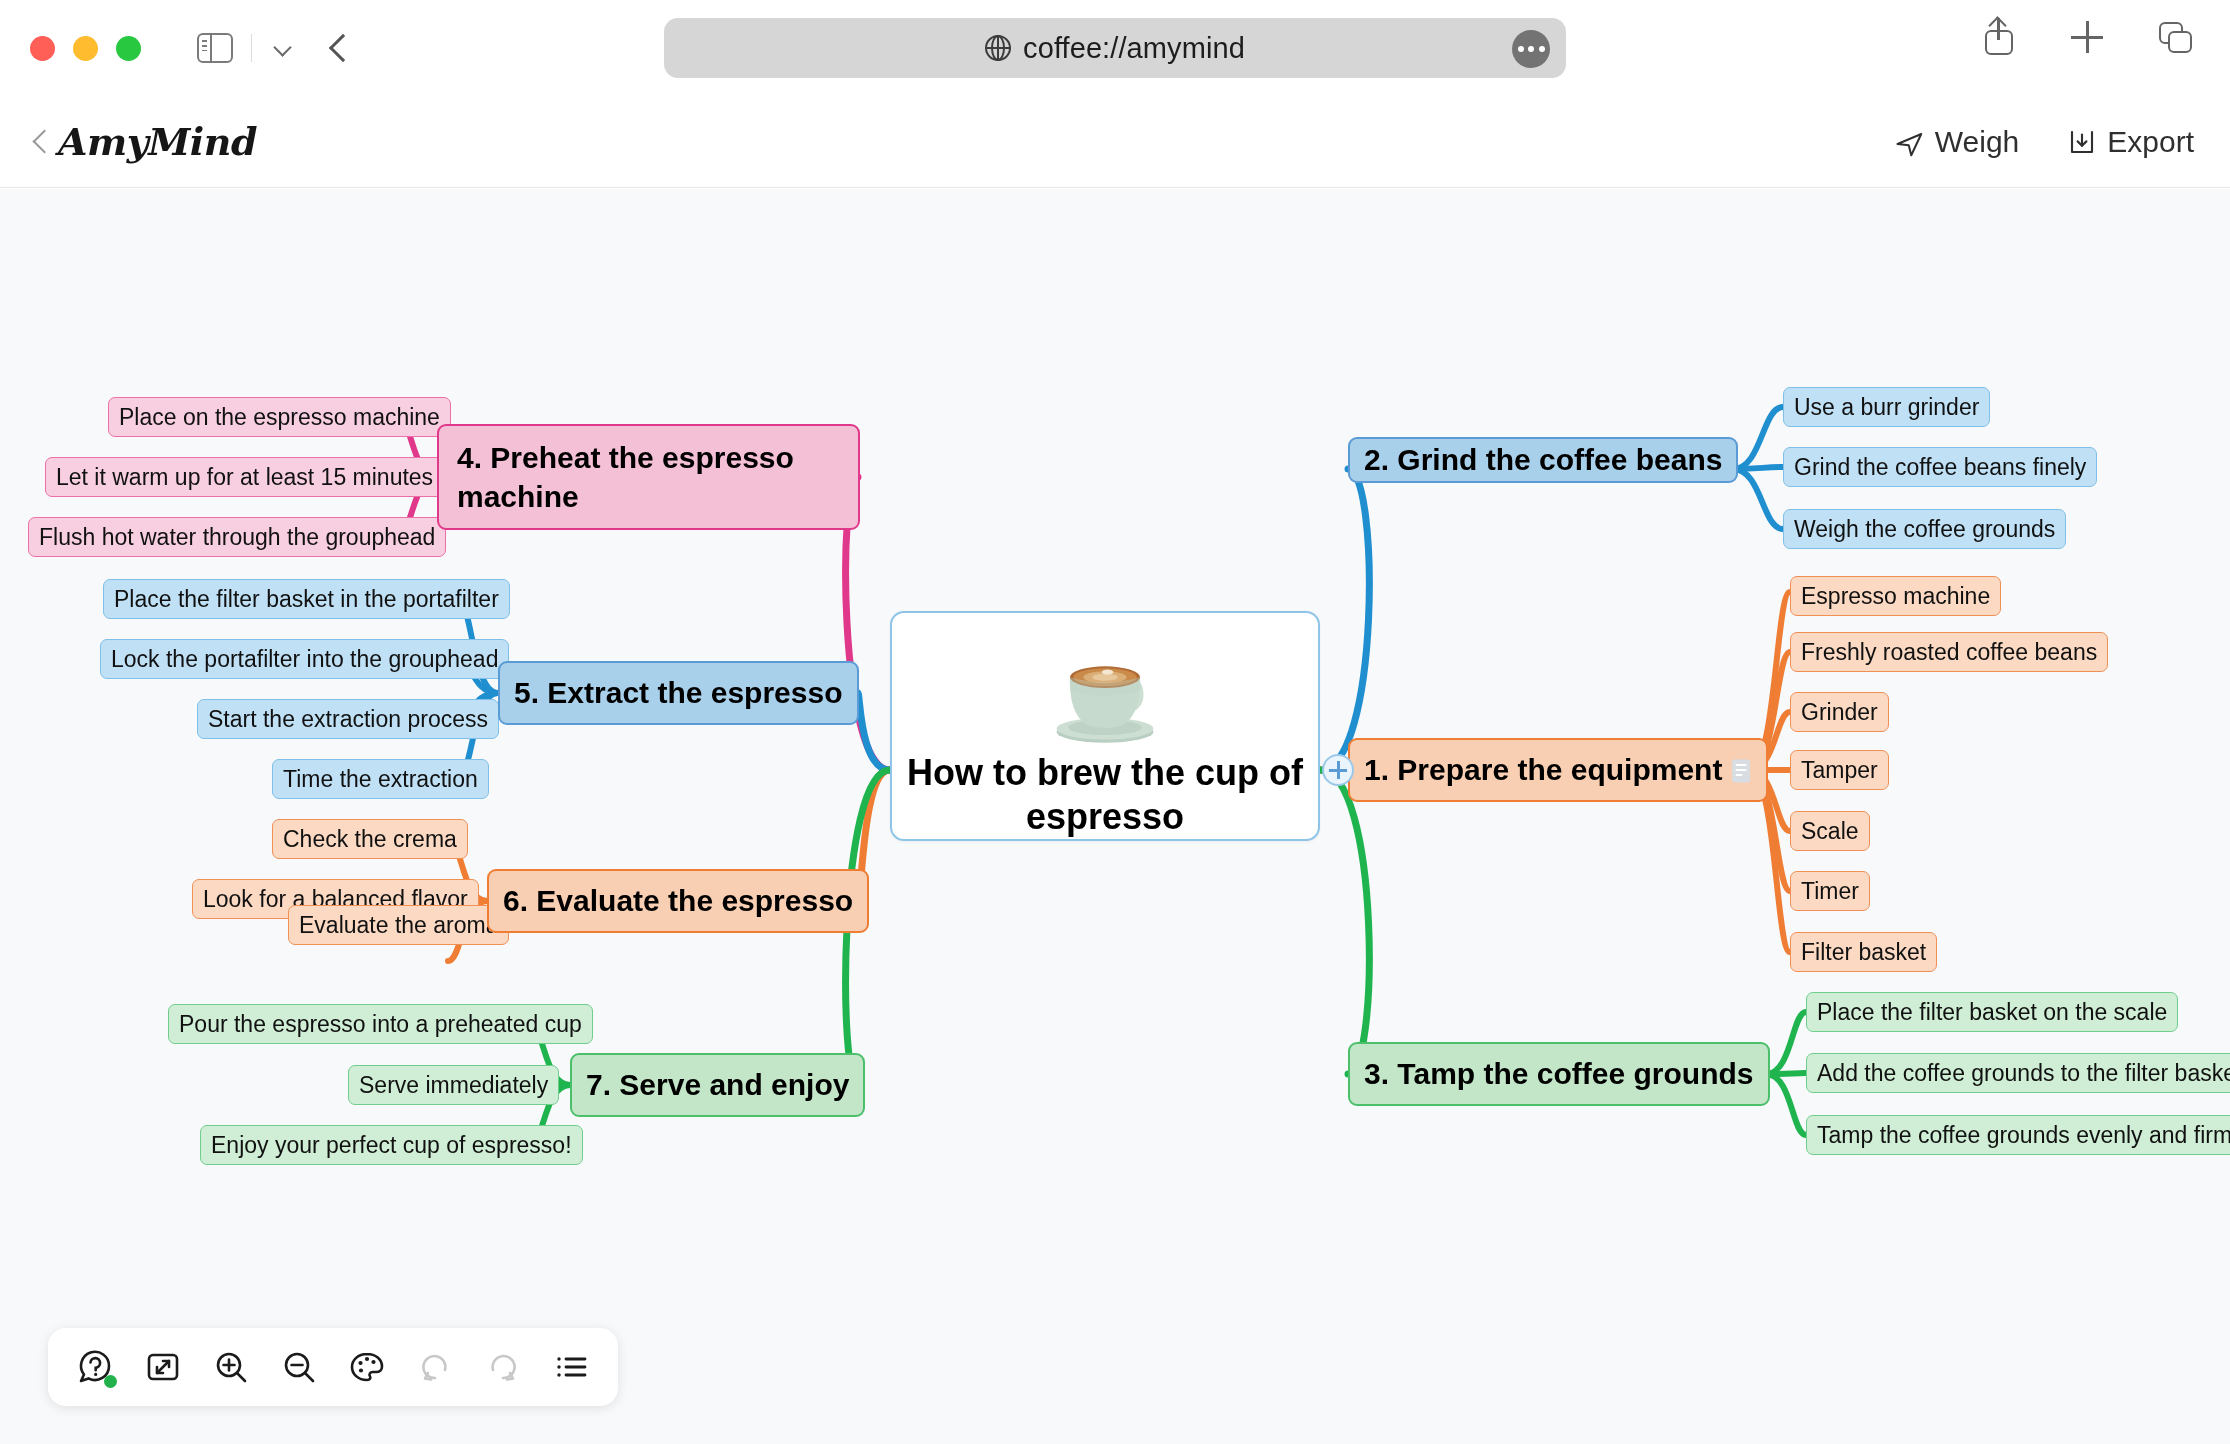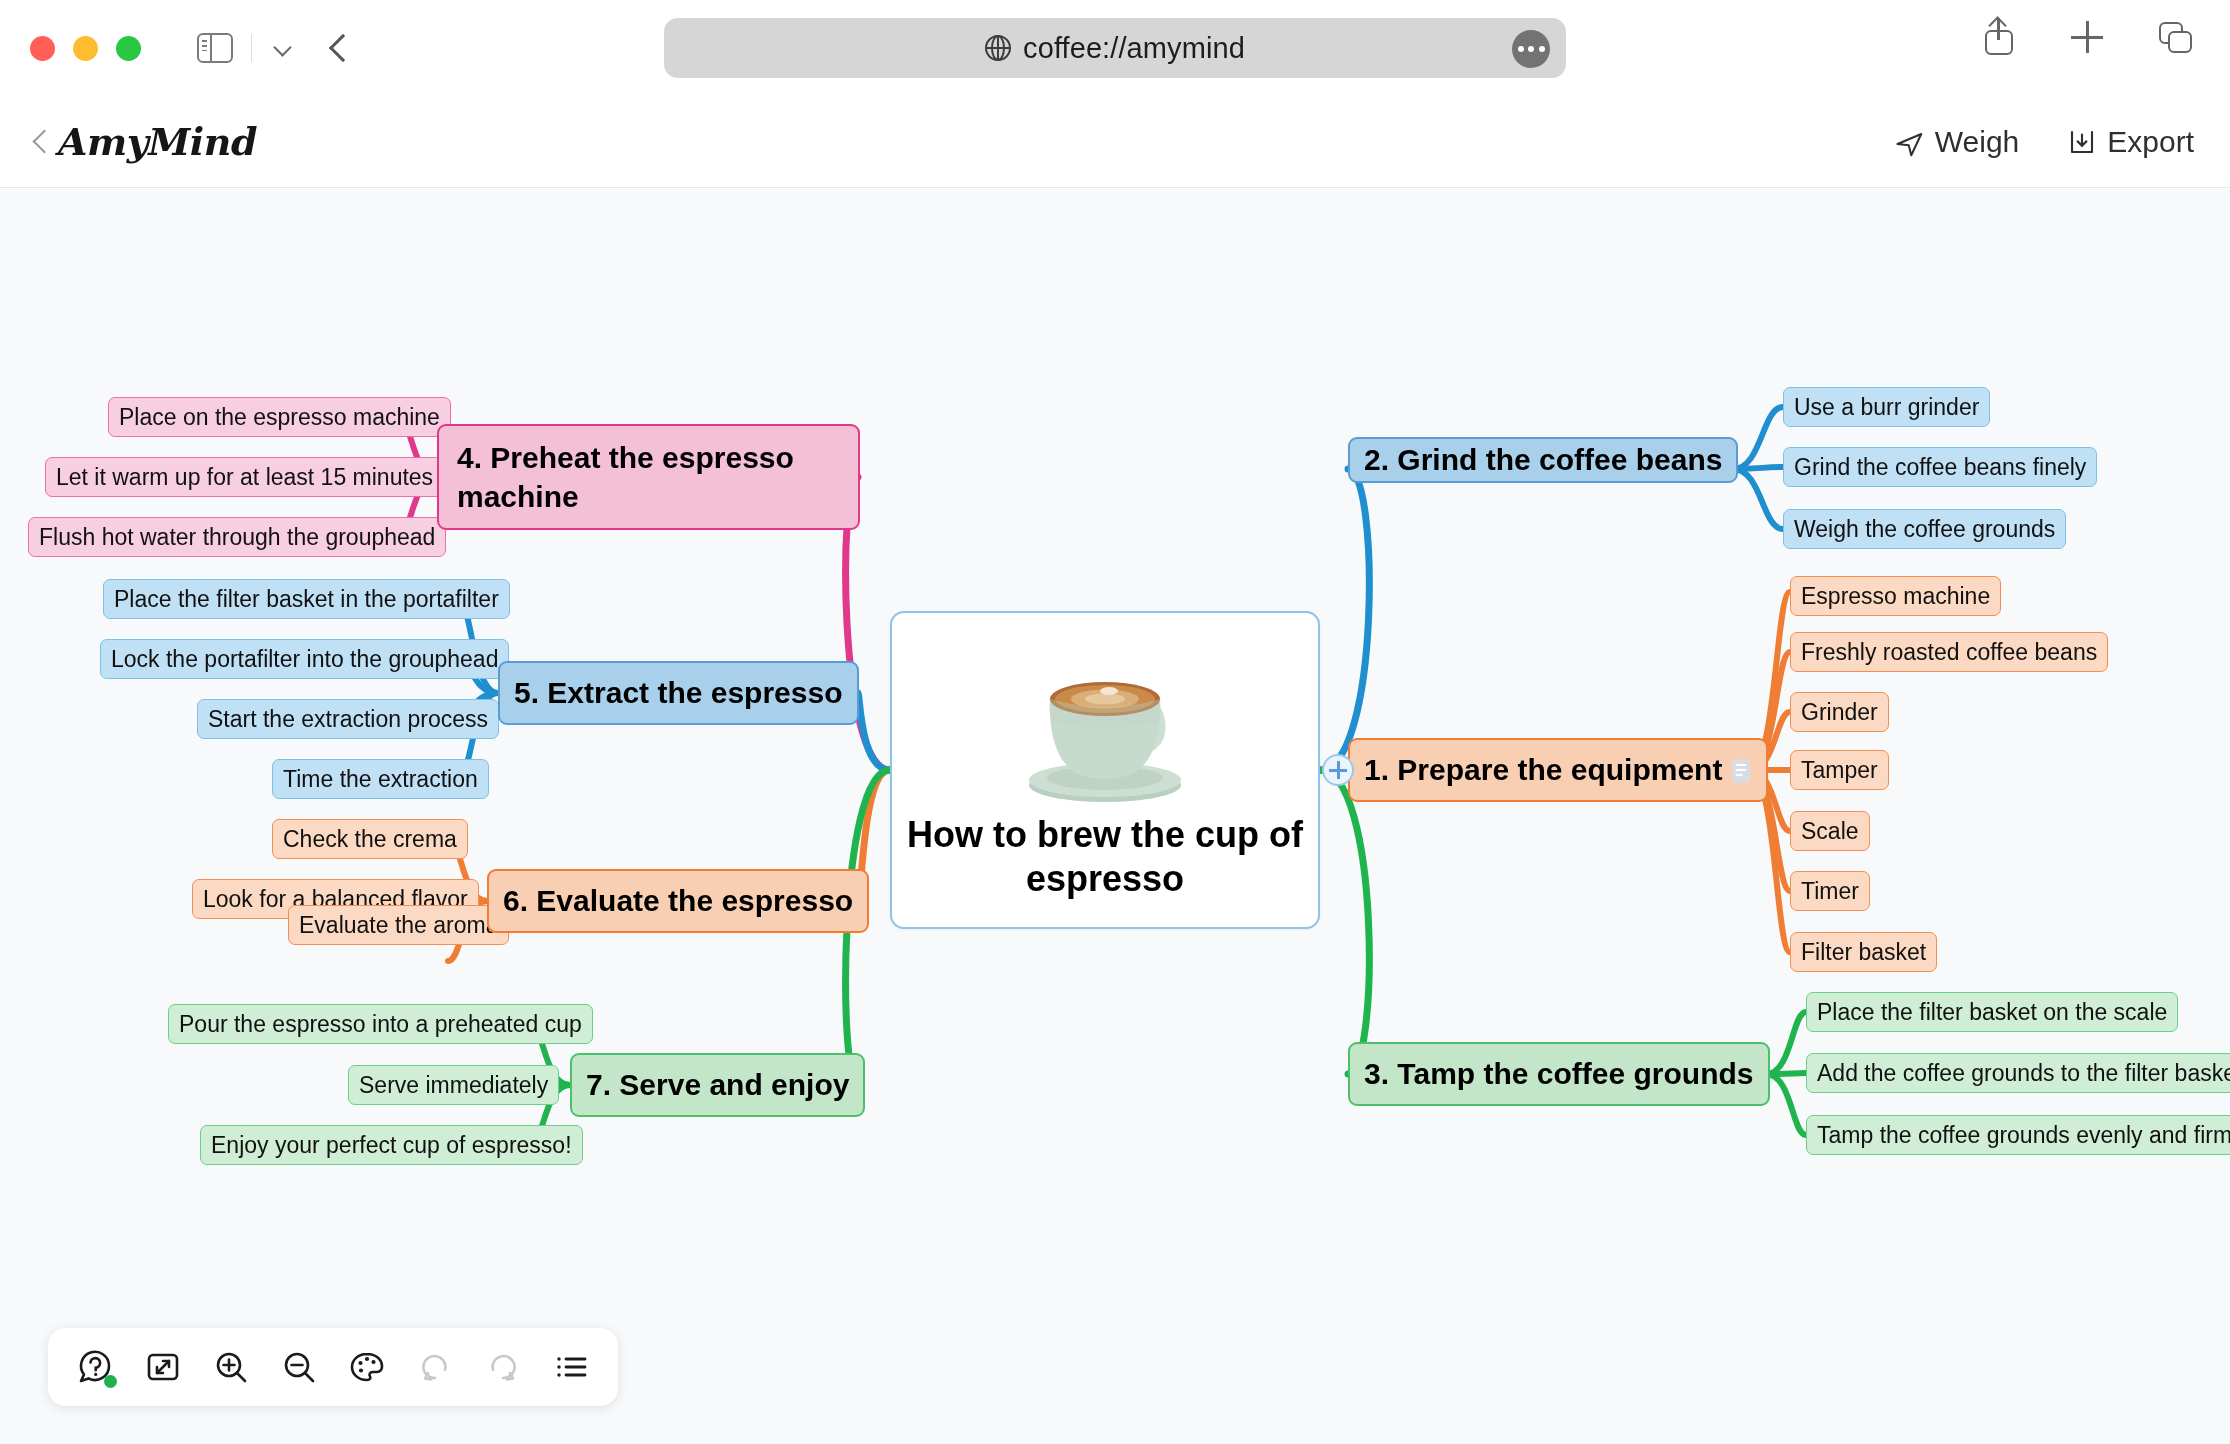--- a/index.html
+++ b/index.html
@@ -158,21 +158,21 @@
     position: absolute; top: 189px; left: 0;
     width: 2230px; height: 1255px;
     background: #f7f9fb;
     overflow: hidden;
   }
   .edges { position: absolute; left: 0; top: 0; width: 2230px; height: 1255px; }
 
   
   .central {
     position: absolute; left: 890px; top: 422px;
-    width: 430px; height: 318px;
+    width: 430px; height: 230px;
     background: #ffffff;
     border: 2.4px solid #8ec4e8; border-radius: 14px;
     display: flex; flex-direction: column; align-items: center;
     justify-content: flex-start; padding-top: 26px;
     box-shadow: 0 1px 3px rgba(0,0,0,.05);
     z-index: 5;
   }
   .cup-img { width: 200px; height: 170px; }
   .central-title {
     margin-top: 4px;

